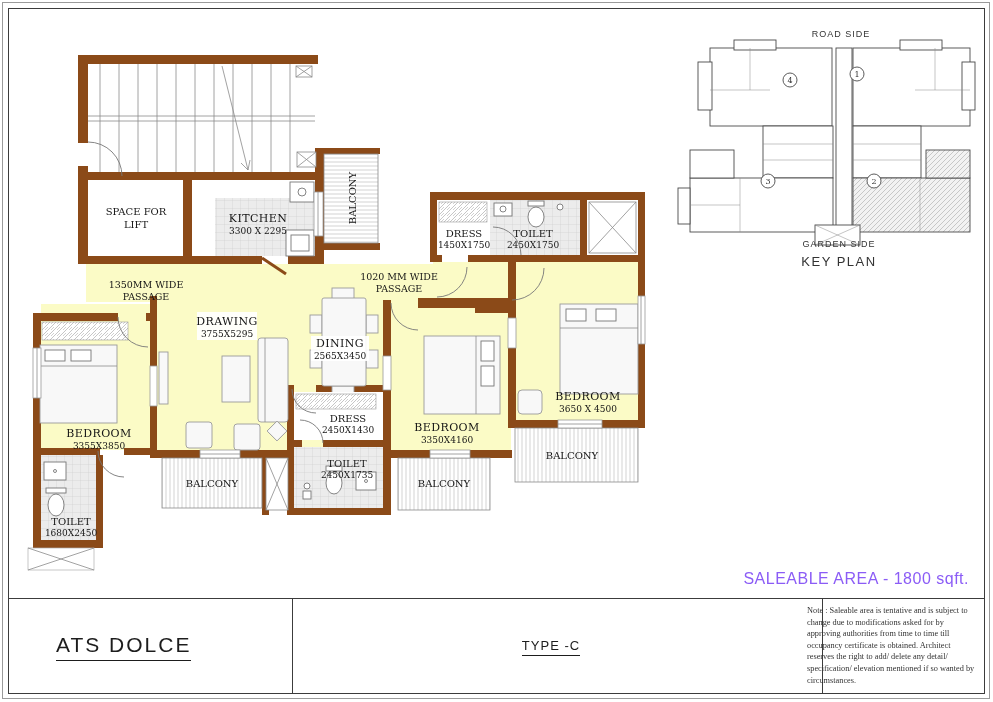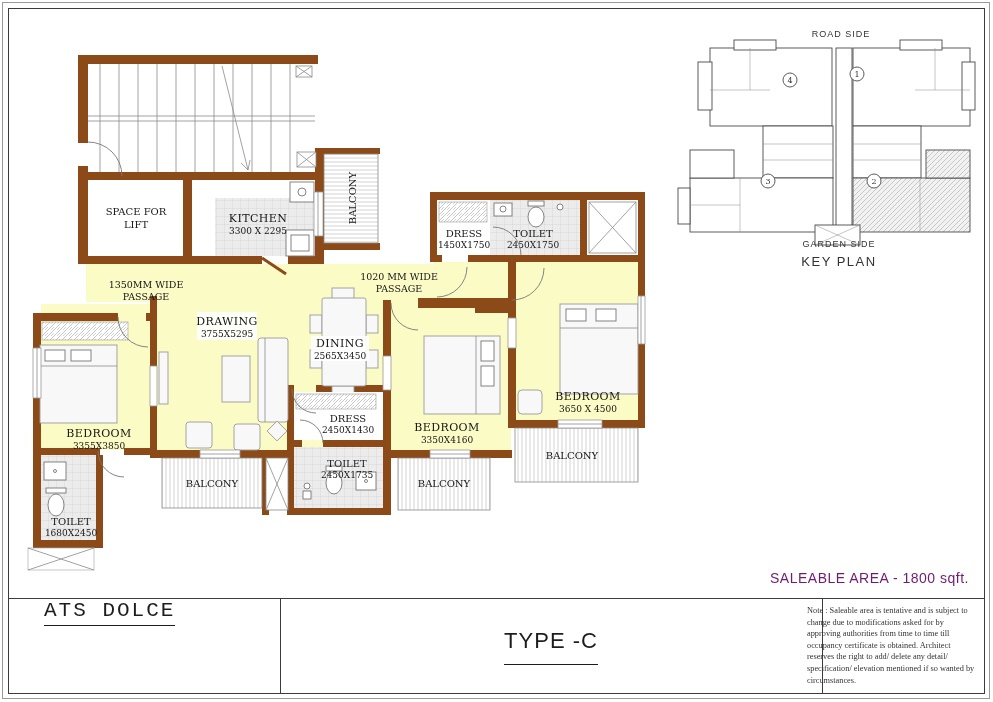--- a/index.html
+++ b/index.html
@@ -19,30 +19,30 @@
   .rs{font-size:10px;}
   .dm{font-size:9px;}
   .ps{font-size:9.5px;}
   .kp{font-family:"Liberation Sans",sans-serif;fill:#333;text-anchor:middle;}
   .kp-sm{font-size:9px;letter-spacing:1px;}
   .kp-big{font-size:13px;letter-spacing:1.5px;}
   .kpnum{font-family:"DejaVu Serif",serif;font-size:8px;fill:#333;text-anchor:middle;}
   .kline{stroke:#4a4a4a;stroke-width:0.9;fill:#ffffff;}
   .kdetail{stroke:#8a8a8a;stroke-width:0.5;fill:none;}
 
-  #saleable{position:absolute;right:24px;top:570px;font-size:14px;color:#701a75;letter-spacing:0.5px;}
+  #saleable{position:absolute;right:24px;top:570px;font-size:16px;color:#8b5cf6;letter-spacing:0.5px;}
   #titleblock{position:absolute;left:8px;right:8px;top:598px;bottom:8px;border-top:1.5px solid #3c3c3c;}
   .tb-cell{position:absolute;top:0;bottom:0;}
-  #tb-left{left:0;width:272px;border-right:1.2px solid #3c3c3c;display:flex;align-items:flex-start;font-family:Liberation Mono, monospace;}
+  #tb-left{left:12px;width:272px;border-right:1.2px solid #3c3c3c;display:flex;align-items:center;}
   #tb-mid{left:272px;width:542px;border-right:1.2px solid #3c3c3c;display:flex;flex-direction:column;
           align-items:center;justify-content:center;gap:10px;}
   #tb-right{right:0;width:185px;font-family:Liberation Serif, serif;}
   #project-name{margin-left:36px;font-size:21px;letter-spacing:2px;color:#1d1d1d;
                 border-bottom:1.5px solid #1d1d1d;padding-bottom:3px;}
-  .tb-title{font-size:22px;letter-spacing:1px;color:#1d1d1d;border-bottom:1.2px solid #1d1d1d;padding-bottom:10px;}
+  .tb-title{font-size:13px;letter-spacing:1px;color:#1d1d1d;border-bottom:1.2px solid #1d1d1d;padding-bottom:2px;}
   #note-text{margin:6px 7px;font-size:8.3px;line-height:11.6px;color:#333;}
 </style>
 </head>
 <body>
 
 <div id="sheet">
   <div id="outer-border"></div>
   <div id="inner-border"></div>
 
   <svg id="plan-svg" width="993" height="702" viewBox="0 0 993 702">

